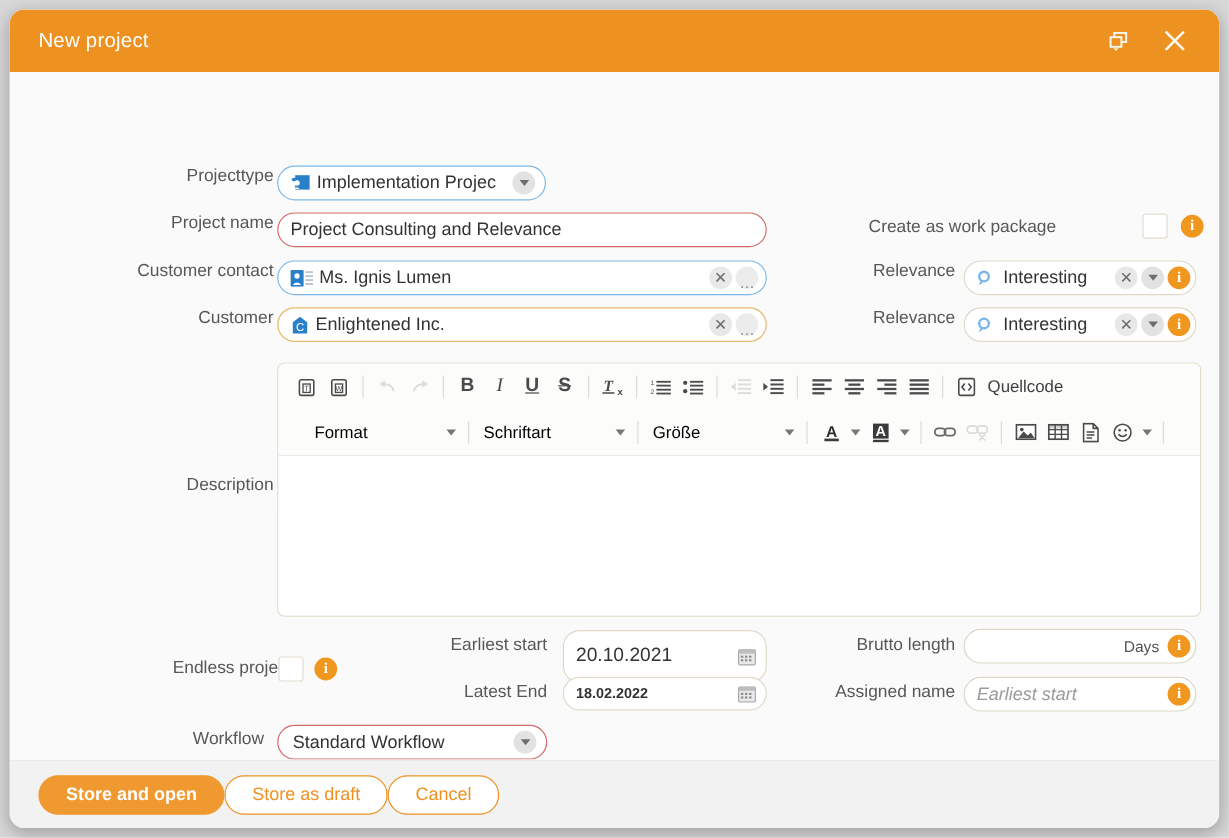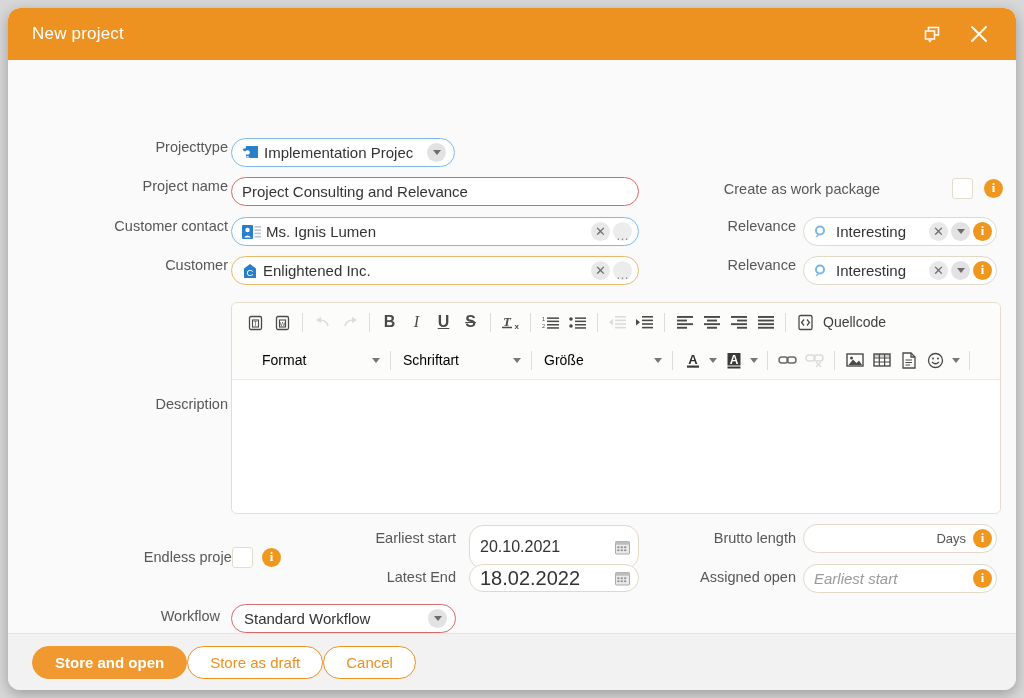--- a/index.html
+++ b/index.html
@@ -472,21 +472,21 @@
               <rect x="9.2" y="9.4" width="2" height="1.7"></rect>
             </g>
           </svg>
       </span>
     </div>
 
     <div class="f row" style="left:300px;top:509px;width:148px;justify-content:flex-end;">
       <span class="lbl">Latest End</span>
     </div>
     <div class="f pill beige" style="left:461px;top:504px;width:170px;height:28px;">
-      <span class="txt" style="font-size:20px;">18.02.2022</span>
+      <span class="txt" style="font-size:12px;font-weight:bold;">18.02.2022</span>
       <span style="line-height:0;">
         <svg width="15" height="15" viewBox="0 0 15 15">
             <rect x="0.5" y="1.5" width="14" height="12.5" rx="1" fill="#e9e9e9" stroke="#a8a8a8" stroke-width="1"></rect>
             <rect x="0.5" y="1.5" width="14" height="3.2" fill="#bdbdbd"></rect>
             <g fill="#8a8a8a">
               <rect x="2.4" y="6.4" width="2" height="1.7"></rect>
               <rect x="5.8" y="6.4" width="2" height="1.7"></rect>
               <rect x="9.2" y="6.4" width="2" height="1.7"></rect>
               <rect x="2.4" y="9.4" width="2" height="1.7"></rect>
               <rect x="5.8" y="9.4" width="2" height="1.7"></rect>
@@ -499,21 +499,21 @@
     <div class="f row" style="left:640px;top:470px;width:148px;justify-content:flex-end;">
       <span class="lbl">Brutto length</span>
     </div>
     <div class="f pill beige" style="left:795px;top:464px;width:194px;height:29px;border-radius:15px;padding-right:4px;justify-content:flex-end;">
       <span class="txt" style="flex:0 1 auto;"></span>
       <span style="font-size:13px;color:#555;margin-right:7px;">Days</span>
       <span class="info">i</span>
     </div>
 
     <div class="f row" style="left:640px;top:509px;width:148px;justify-content:flex-end;">
-      <span class="lbl">Assigned open</span>
+      <span class="lbl">Assigned name</span>
     </div>
     <div class="f pill beige" style="left:795px;top:504px;width:194px;height:29px;border-radius:15px;padding-right:4px;">
       <span class="txt ph">Earliest start</span>
       <span class="info">i</span>
     </div>
 
     <div class="f row" style="left:0;top:548px;width:212px;justify-content:flex-end;">
       <span class="lbl">Workflow</span>
     </div>
     <div class="f pill red" style="left:223px;top:544px;width:225px;height:29px;border-radius:15px;padding-left:12px;">

